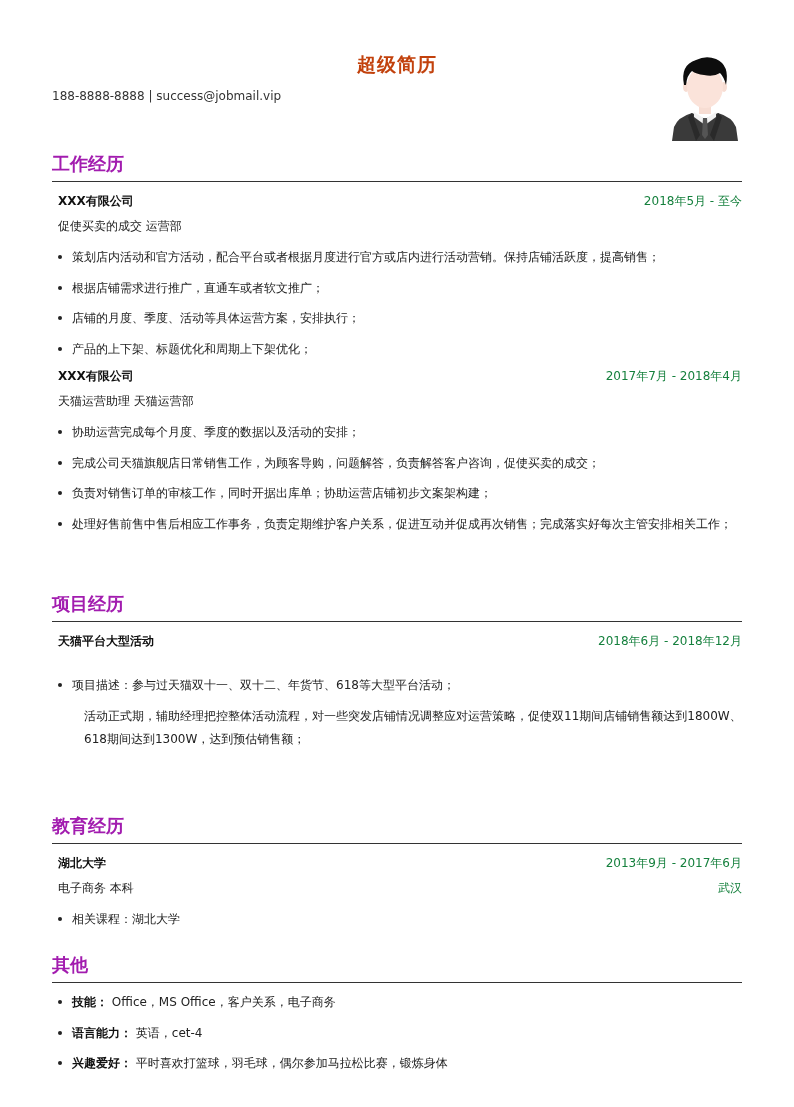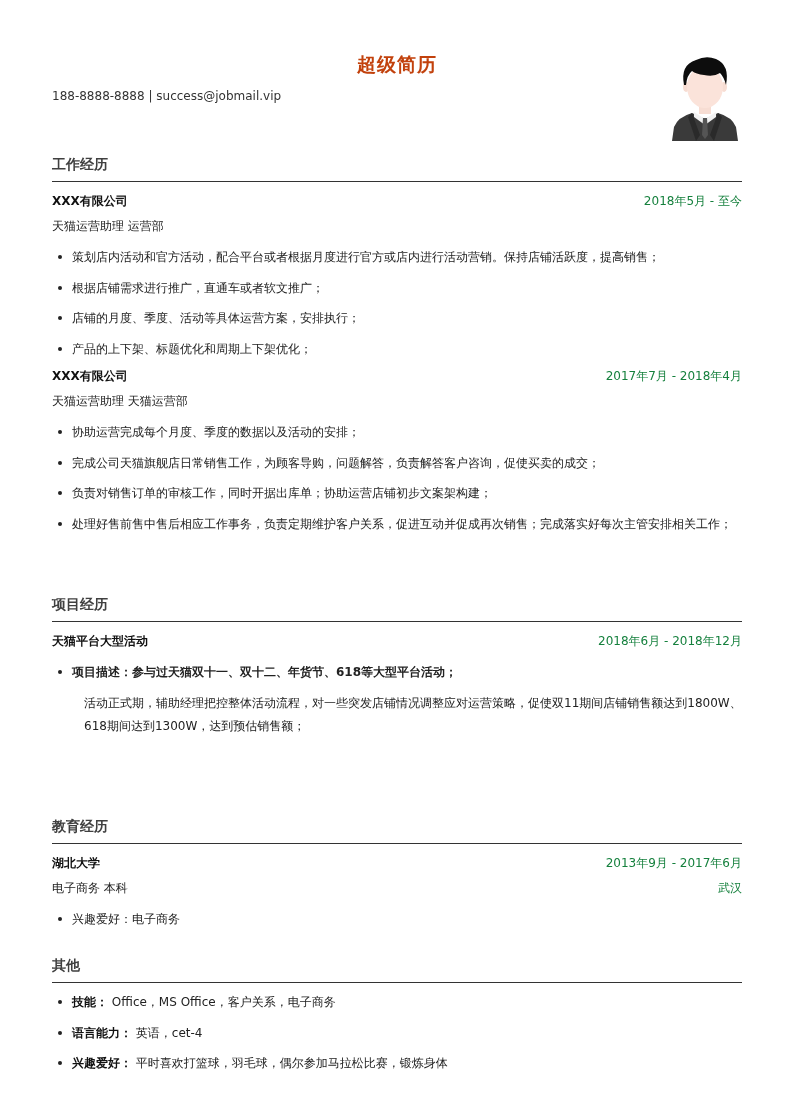--- a/index.html
+++ b/index.html
@@ -14,25 +14,25 @@
     position: absolute; left: 0; width: 690px; top: 52px; text-align: center;
     font-size: 19px; font-weight: bold; color: #c2410c; letter-spacing: 1px;
   }
   .contact {
     position: absolute; left: 0; width: 690px; top: 89px; text-align: left;
     font-size: 12px; color: #333;
   }
   .avatar { position: absolute; left: 618px; top: 55px; width: 70px; height: 86px; }
 
   .section { position: absolute; left: 0; width: 690px; }
-  .sec-title { font-size: 14px; font-weight: bold; color: #404040; height: 22px; line-height: 22px; }
+  .sec-title { font-size: 18px; font-weight: bold; color: #a21caf; height: 22px; line-height: 22px; }
   .sec-rule { height: 0; border-top: 1px solid #333; margin-top: 6px; }
 
   .row { position: relative; height: 25px; line-height: 25px; }
-  .row .left { position: absolute; left: 0; }
+  .row .left { position: absolute; left: 6px; }
   .row .right { position: absolute; right: 0; color: #15803d; }
   .bold { font-weight: bold; color: #111; }
 
   ul.bullets { list-style: none; margin: 0; padding: 0; }
   ul.bullets li { position: relative; padding-left: 20px; height: 30.5px; line-height: 30.5px; white-space: nowrap; }
   ul.bullets li::before {
     content: ""; position: absolute; left: 6px; top: 13px; width: 4px; height: 4px;
     border-radius: 50%; background: #222;
   }
   .para { padding-left: 32px; line-height: 23px; margin-top: 4px; margin-bottom: 6px; }
@@ -72,21 +72,21 @@
   <div class="section" style="top:153px;">
     <div class="sec-title">工作经历</div>
     <div class="sec-rule"></div>
 
     <div style="margin-top:7px;">
       <div class="row">
         <span class="left bold">XXX有限公司</span>
         <span class="right">2018年5月 - 至今</span>
       </div>
       <div class="row">
-        <span class="left">天猫运营助理 运营部</span>
+        <span class="left">促使买卖的成交 运营部</span>
       </div>
       <ul class="bullets" style="margin-top:3px;">
         <li>策划店内活动和官方活动，配合平台或者根据月度进行官方或店内进行活动营销。保持店铺活跃度，提高销售；</li>
         <li>根据店铺需求进行推广，直通车或者软文推广；</li>
         <li>店铺的月度、季度、活动等具体运营方案，安排执行；</li>
         <li>产品的上下架、标题优化和周期上下架优化；</li>
       </ul>
     </div>
 
     <div>
@@ -107,41 +107,41 @@
   </div>
 
   <div class="section" style="top:593px;">
     <div class="sec-title">项目经历</div>
     <div class="sec-rule"></div>
     <div style="margin-top:7px;">
       <div class="row">
         <span class="left bold">天猫平台大型活动</span>
         <span class="right">2018年6月 - 2018年12月</span>
       </div>
-      <ul class="bullets" style="margin-top:3px;font-weight:bold;">
+      <ul class="bullets" style="margin-top:16px;">
         <li>项目描述：参与过天猫双十一、双十二、年货节、618等大型平台活动；</li>
       </ul>
       <div class="para">活动正式期，辅助经理把控整体活动流程，对一些突发店铺情况调整应对运营策略，促使双11期间店铺销售额达到1800W、618期间达到1300W，达到预估销售额；</div>
     </div>
   </div>
 
   <div class="section" style="top:815px;">
     <div class="sec-title">教育经历</div>
     <div class="sec-rule"></div>
     <div style="margin-top:7px;">
       <div class="row">
         <span class="left bold">湖北大学</span>
         <span class="right">2013年9月 - 2017年6月</span>
       </div>
       <div class="row">
         <span class="left">电子商务 本科</span>
         <span class="right">武汉</span>
       </div>
       <ul class="bullets" style="margin-top:3px;">
-        <li>兴趣爱好：电子商务</li>
+        <li>相关课程：湖北大学</li>
       </ul>
     </div>
   </div>
 
   <div class="section" style="top:954px;">
     <div class="sec-title">其他</div>
     <div class="sec-rule"></div>
     <ul class="bullets" style="margin-top:4px;">
       <li>
         <span class="bold">技能：</span>

